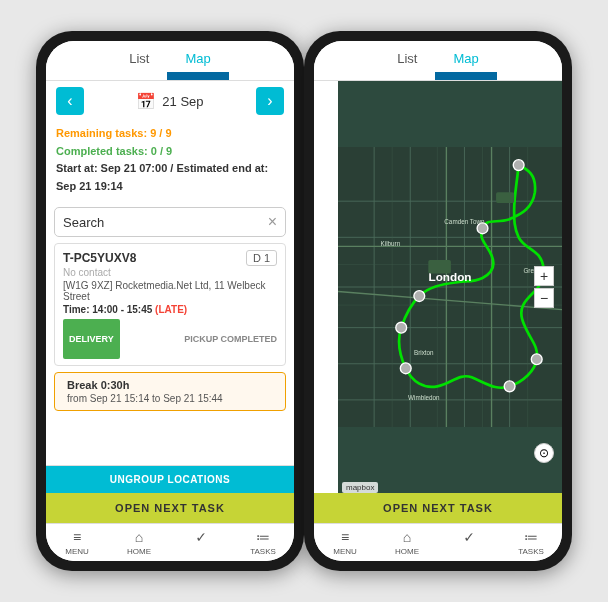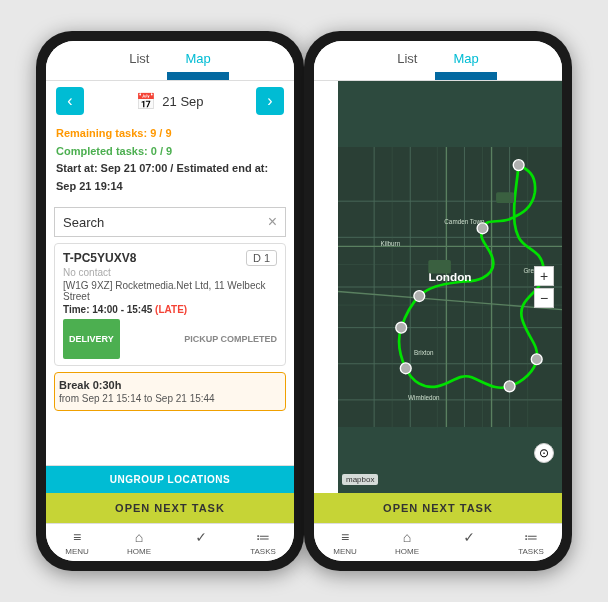--- a/index.html
+++ b/index.html
@@ -97,21 +97,21 @@
       line-height: 1.6;
     }
     .stat-orange { color: #ff9800; font-weight: bold; }
     .stat-green { color: #4caf50; font-weight: bold; }
     
     .search-bar {
       display: flex;
       align-items: center;
       margin: 6px 8px;
       border: 1px solid #ccc;
-      border-radius: 0;
+      border-radius: 5px;
       padding: 5px 8px;
       background: #fff;
     }
     .search-bar input {
       flex: 1;
       border: none;
       outline: none;
       font-size: 13px;
       color: #333;
     }
@@ -179,21 +179,21 @@
     .tag-pickup {
       font-size: 9px;
       color: #888;
       font-weight: bold;
     }
     
     .break-card {
       margin: 0 8px 6px;
       border: 1px solid #f0a000;
       border-radius: 4px;
-      padding: 6px 4px;
+      padding: 6px 12px;
       background: #fff8ee;
     }
     .break-title {
       font-size: 11px;
       font-weight: bold;
       color: #333;
     }
     .break-time {
       font-size: 10px;
       color: #555;
@@ -273,21 +273,21 @@
       position: relative;
     }
     
     .map-svg {
       position: absolute;
       top: 0; left: 0;
       width: 100%; height: 100%;
     }
     .mapbox-credit {
       position: absolute;
-      bottom: 8px;
+      bottom: 0;
       left: 4px;
       background: rgba(255,255,255,0.8);
       border-radius: 2px;
       padding: 1px 4px;
       font-size: 8px;
       color: #333;
     }
     .map-zoom {
       position: absolute;
       right: 8px;

